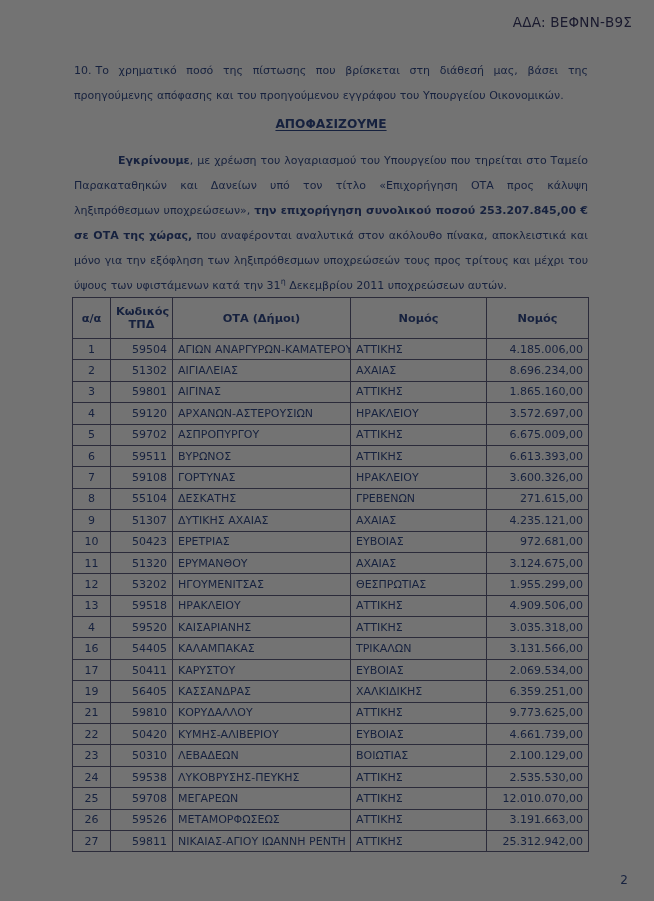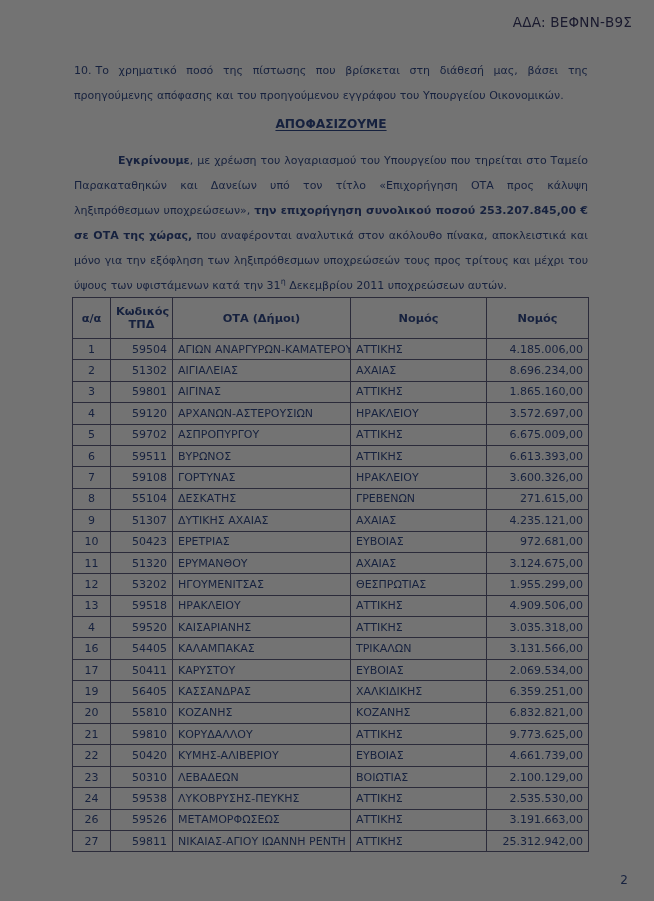--- a/index.html
+++ b/index.html
@@ -285,27 +285,20 @@
             <td class="amt">2.069.534,00</td>
           </tr>
           <tr>
             <td class="idx">19</td>
             <td class="code">56405</td>
             <td class="ota">ΚΑΣΣΑΝΔΡΑΣ</td>
             <td class="nomos">ΧΑΛΚΙΔΙΚΗΣ</td>
             <td class="amt">6.359.251,00</td>
           </tr>
           <tr>
-            <td class="idx">20</td>
-            <td class="code">55810</td>
-            <td class="ota">ΚΟΖΑΝΗΣ</td>
-            <td class="nomos">ΚΟΖΑΝΗΣ</td>
-            <td class="amt">6.832.821,00</td>
-          </tr>
-          <tr>
             <td class="idx">21</td>
             <td class="code">59810</td>
             <td class="ota">ΚΟΡΥΔΑΛΛΟΥ</td>
             <td class="nomos">ΑΤΤΙΚΗΣ</td>
             <td class="amt">9.773.625,00</td>
           </tr>
           <tr>
             <td class="idx">22</td>
             <td class="code">50420</td>
             <td class="ota">ΚΥΜΗΣ-ΑΛΙΒΕΡΙΟΥ</td>
@@ -320,20 +313,27 @@
             <td class="amt">2.100.129,00</td>
           </tr>
           <tr>
             <td class="idx">24</td>
             <td class="code">59538</td>
             <td class="ota">ΛΥΚΟΒΡΥΣΗΣ-ΠΕΥΚΗΣ</td>
             <td class="nomos">ΑΤΤΙΚΗΣ</td>
             <td class="amt">2.535.530,00</td>
           </tr>
           <tr>
+            <td class="idx">25</td>
+            <td class="code">59708</td>
+            <td class="ota">ΜΕΓΑΡΕΩΝ</td>
+            <td class="nomos">ΑΤΤΙΚΗΣ</td>
+            <td class="amt">12.010.070,00</td>
+          </tr>
+          <tr>
             <td class="idx">26</td>
             <td class="code">59526</td>
             <td class="ota">ΜΕΤΑΜΟΡΦΩΣΕΩΣ</td>
             <td class="nomos">ΑΤΤΙΚΗΣ</td>
             <td class="amt">3.191.663,00</td>
           </tr>
           <tr>
             <td class="idx">27</td>
             <td class="code">59811</td>
             <td class="ota">ΝΙΚΑΙΑΣ-ΑΓΙΟΥ ΙΩΑΝΝΗ ΡΕΝΤΗ</td>

